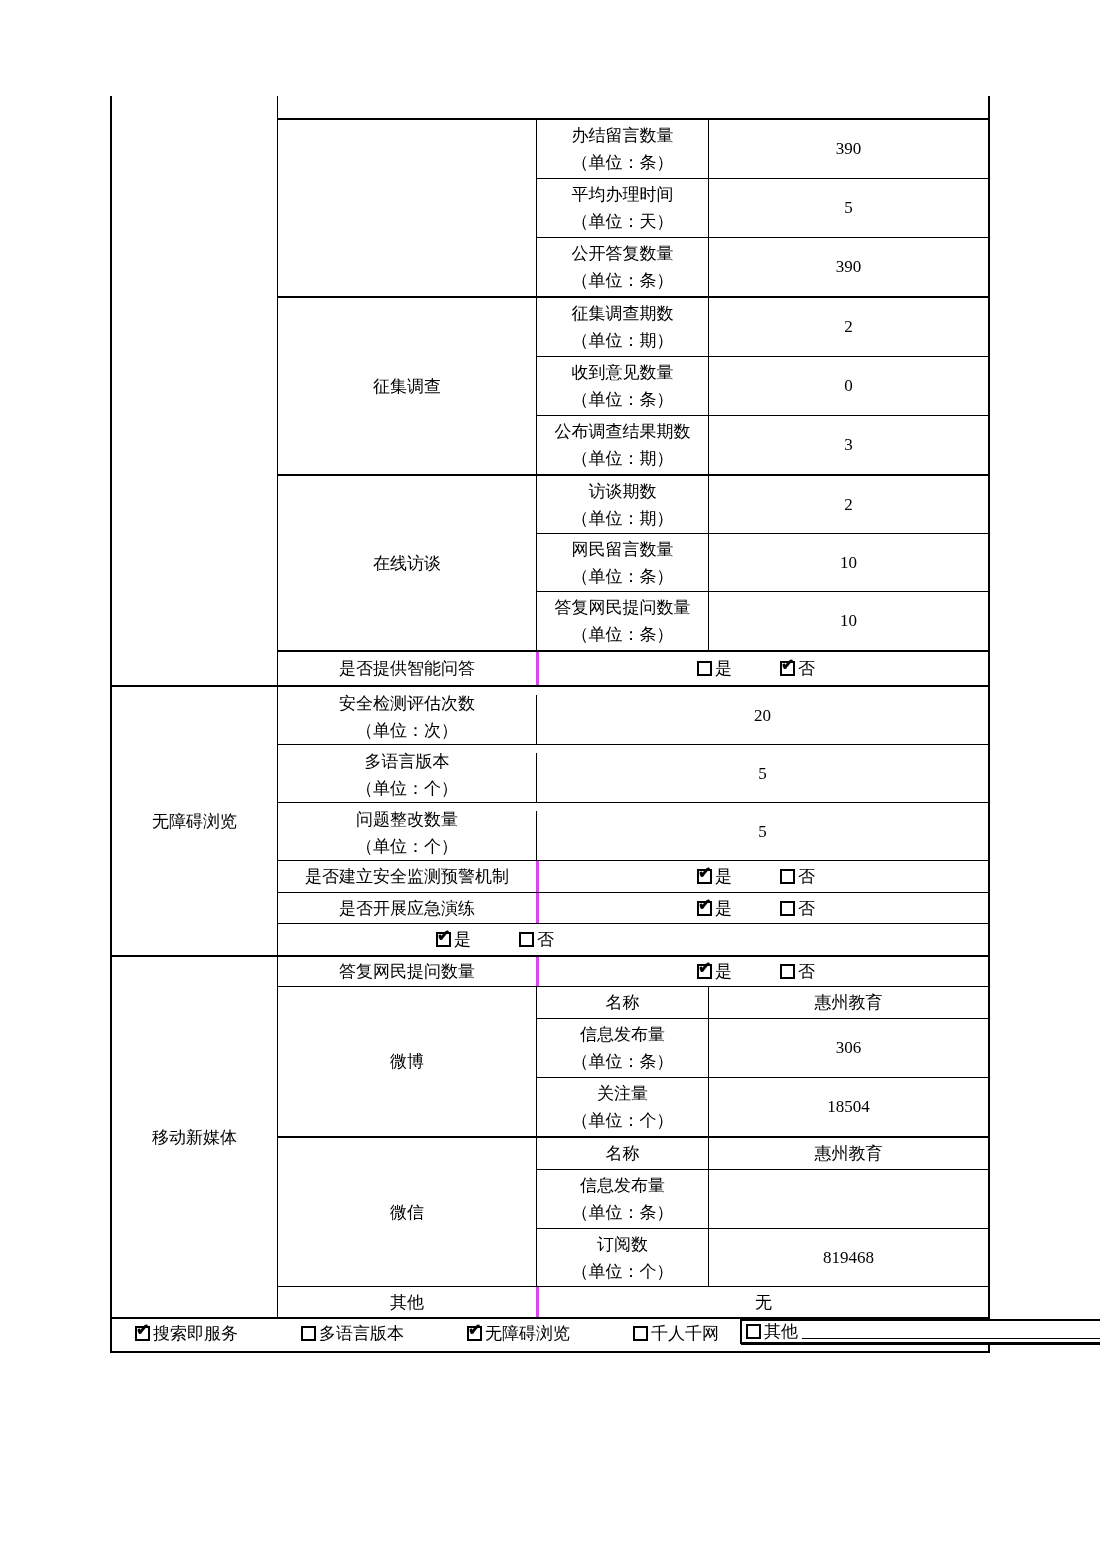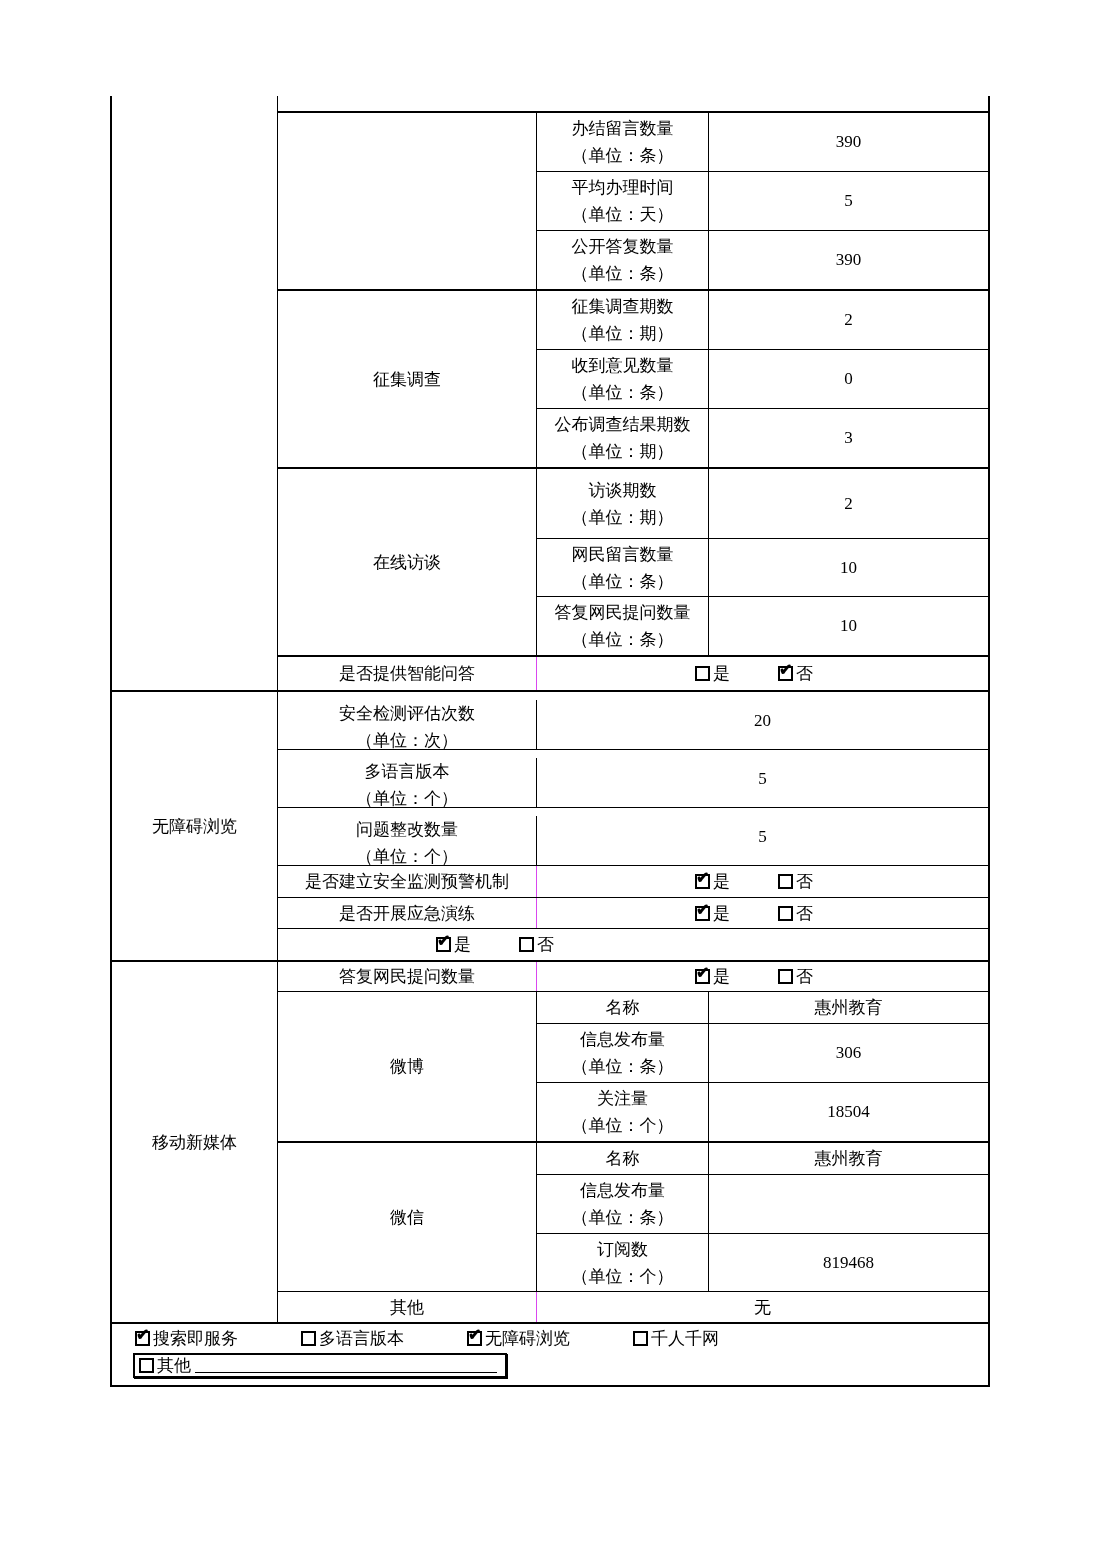--- a/index.html
+++ b/index.html
@@ -15,44 +15,44 @@
     border-left:2px solid #000;border-right:2px solid #000;border-bottom:2px solid #000;
     font-size:17px;
   }
   .flexrow{display:flex;align-items:stretch;}
   .c1{width:165px;flex:none;border-right:1px solid #000;display:flex;align-items:center;justify-content:center;}
   .c2{width:258px;flex:none;border-right:1px solid #000;display:flex;align-items:center;justify-content:center;}
   .grow{flex:1;min-width:0;}
   .bt2{border-top:2px solid #000;}
   .bt1{border-top:1px solid #000;}
   .bb1{border-bottom:1px solid #000;}
-  .rightstack{flex:1;margin-top:15px;border-top:2px solid #000;display:flex;flex-direction:column;}
+  .rightstack{flex:1;margin-top:22px;border-top:2px solid #000;display:flex;flex-direction:column;}
   .rows{flex:1;display:flex;flex-direction:column;}
   
   .r2{display:flex;align-items:stretch;height:59px;box-sizing:border-box;}
   .r2 .lab{width:171px;flex:none;border-right:1px solid #000;display:flex;flex-direction:column;align-items:center;justify-content:center;line-height:27px;}
   .r2 .val{flex:1;display:flex;align-items:center;justify-content:center;}
   
   .r2w{display:flex;align-items:stretch;height:58px;box-sizing:border-box;}
-  .r2w .labw{width:258px;flex:none;border-right:1px solid #000;display:flex;flex-direction:column;align-items:center;justify-content:space-between;line-height:27px;margin-top:8px;}
+  .r2w .labw{width:258px;flex:none;border-right:1px solid #000;display:flex;flex-direction:column;align-items:center;justify-content:flex-end;line-height:27px;margin-top:8px;}
   .r2w .valw{flex:1;display:flex;align-items:center;justify-content:center;}
   
   .ryn{display:flex;align-items:stretch;height:31px;box-sizing:border-box;}
-  .ryn .labw{width:258px;flex:none;border-right:1px solid #d946ef;display:flex;align-items:center;justify-content:center;text-align:right;}
+  .ryn .labw{width:258px;flex:none;border-right:3px solid #d946ef;display:flex;align-items:center;justify-content:center;text-align:right;}
   .ynval{flex:1;display:flex;align-items:center;padding-left:158px;gap:48px;box-sizing:border-box;}
   .opt{display:inline-flex;align-items:center;}
   
   .rname{display:flex;align-items:stretch;height:32px;box-sizing:border-box;}
   .rname .lab{width:171px;flex:none;border-right:1px solid #000;display:flex;align-items:center;justify-content:center;}
   .rname .val{flex:1;display:flex;align-items:center;justify-content:center;text-align:center;}
   
   .cb{display:inline-block;width:15px;height:15px;box-sizing:border-box;border:2px solid #000;position:relative;flex:none;margin-right:3px;background:#fff;}
   .cb.on::after{content:"\2714";position:absolute;left:-1px;top:-6px;font-size:16px;font-weight:bold;line-height:1;}
   
-  .inno-col{flex:1;display:flex;flex-direction:column;}
+  .inno-col{flex:1;display:flex;}
   .inno-opts{height:29px;display:flex;align-items:center;padding-left:23px;gap:63px;box-sizing:border-box;}
   .inno-other-row{height:32px;position:relative;}
   .other-box{
     position:absolute;left:21px;top:0px;width:374px;height:25px;box-sizing:border-box;
     border:2px solid #000;display:flex;align-items:center;padding:0 4px;background:#fff;
     box-shadow:1px 1px 0 #000;
   }
   .blank-line{flex:1;border-bottom:1px solid #000;height:70%;margin-left:4px;margin-right:4px;}
   .other-lab{white-space:nowrap;}
 </style>
@@ -116,21 +116,21 @@
                   <span>（单位：期）</span>
                 </div>
               <div class="val">3</div>
             </div>
           </div>
         </div>
 
         <div class="flexrow bt2">
           <div class="c2">在线访谈</div>
           <div class="rows">
-            <div class="r2 bb1" style="height:70px">
+            <div class="r2 bb1" style="height:58px">
               <div class="lab">
                   <span>访谈期数</span>
                   <span>（单位：期）</span>
                 </div>
               <div class="val">2</div>
             </div>
             <div class="r2 bb1" style="height:58px">
               <div class="lab">
                   <span>网民留言数量</span>
                   <span>（单位：条）</span>

